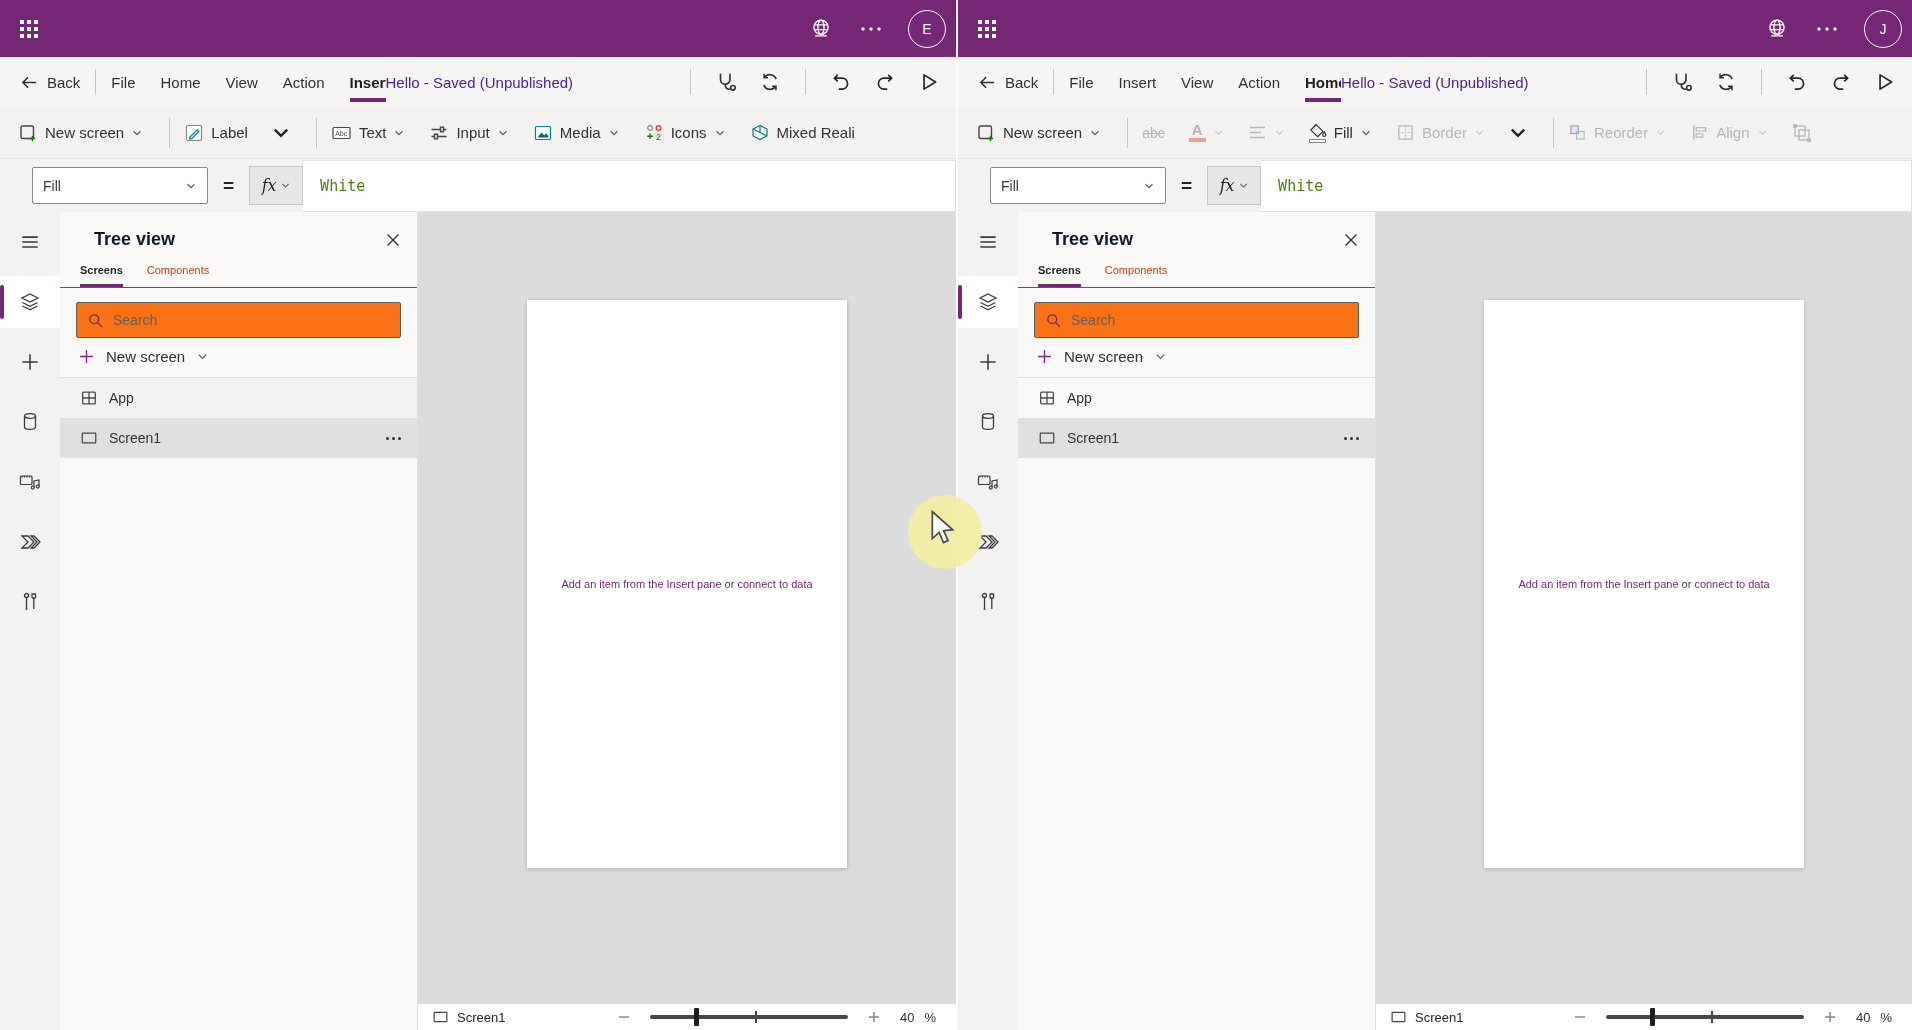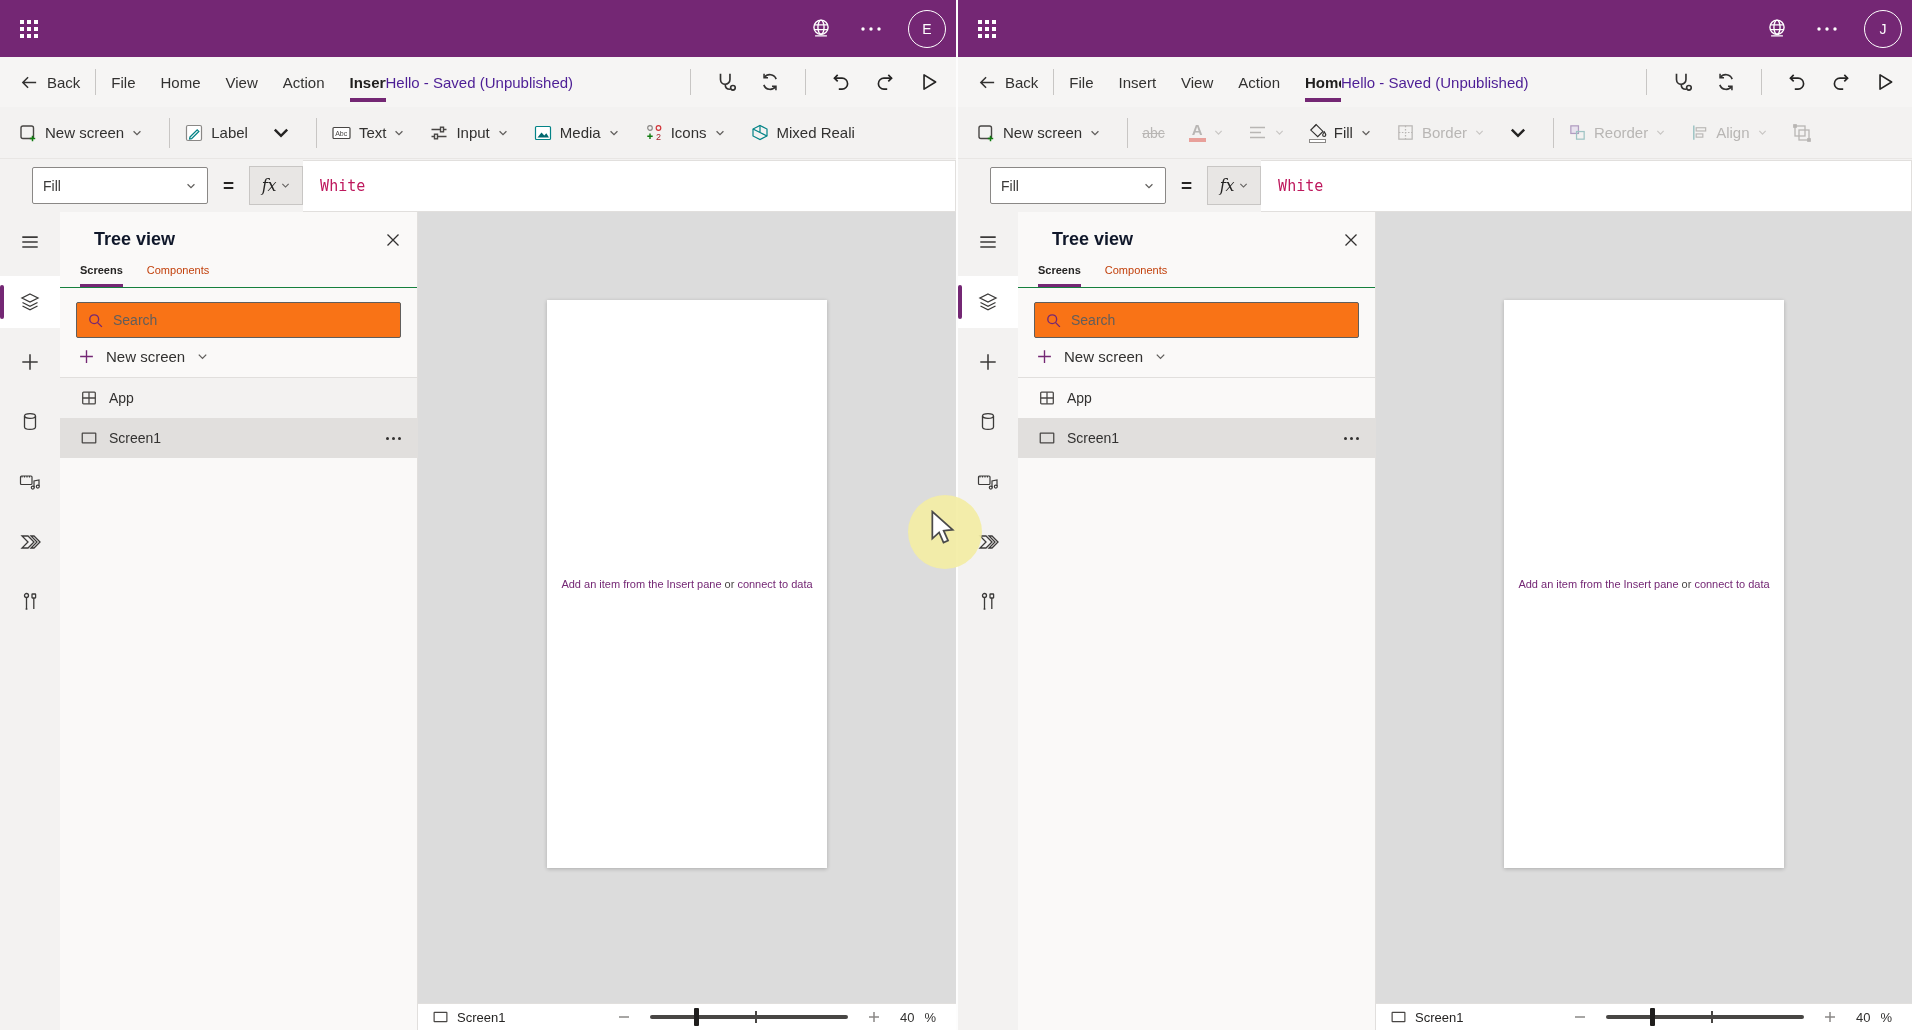--- a/index.html
+++ b/index.html
@@ -37,21 +37,21 @@
   .swatch { width:17px; height:4px; background:#fff; border:1px solid #8a8886; }
   .swatch.red { background:#e8a09a; border-color:#e8a09a; }
 
   
   .formulabar { height:53px; background:#f3f2f1; display:flex; align-items:center; padding-left:32px; flex:none; }
   .prop-box { width:176px; height:37px; background:#fff; border:1px solid #8a8886; border-radius:2px; display:flex; align-items:center; padding:0 10px; font-size:14px; color:#3b3a39; cursor:pointer; flex:none; }
   .prop-box .chev { margin-left:auto; }
   .equals { margin:0 15px; font-size:19px; font-weight:bold; color:#252423; }
   .fx-box { width:54px; height:39px; background:#e8e6e4; border:1px solid #c8c6c4; display:flex; align-items:center; justify-content:center; gap:3px; cursor:pointer; flex:none; }
   .fx-label { font-family:"DejaVu Serif", serif; font-style:italic; font-size:16px; color:#252423; }
-  .formula-input { flex:1; height:52px; background:#fff; border:1px solid #e1dfdd; border-left:none; display:flex; align-items:center; padding-left:17px; font-family:"DejaVu Sans Mono", monospace; font-size:15px; color:#be185d; cursor:text; }
+  .formula-input { flex:1; height:52px; background:#fff; border:1px solid #e1dfdd; border-left:none; display:flex; align-items:center; padding-left:17px; font-family:"DejaVu Sans Mono", monospace; font-size:15px; color:#4d7c0f; cursor:text; }
 
   
   .content { flex:1; display:flex; min-height:0; }
   .rail { width:60px; background:#f3f2f1; flex:none; display:flex; flex-direction:column; align-items:center; padding-top:4px; }
   .rail-item { width:60px; height:52px; margin-bottom:8px; display:flex; align-items:center; justify-content:center; cursor:pointer; position:relative; flex:none; }
   .rail-item.active { background:#fff; }
   .rail-item.active::before { content:""; position:absolute; left:0; top:9px; bottom:9px; width:4px; background:#742774; border-radius:2px; }
 
   .treepanel { width:358px; background:#faf9f8; border-right:1px solid #e1dfdd; flex:none; display:flex; flex-direction:column; }
   .tp-header { display:flex; align-items:center; padding:17px 16px 8px 20px; }
@@ -66,21 +66,21 @@
   .newscreen-row { display:flex; align-items:center; gap:11px; margin:10px 16px 12px 18px; cursor:pointer; font-size:15px; color:#323130; }
   .tp-divider { height:1px; background:#e1dfdd; }
   .tree-row { height:40px; display:flex; align-items:center; gap:11px; padding-left:20px; font-size:14px; color:#323130; cursor:pointer; }
   .tree-row.shaded { background:#f3f2f1; }
   .tree-row.selected { background:#e1dfdd; }
   .row-more { margin-left:auto; margin-right:16px; display:flex; gap:3px; cursor:pointer; }
   .row-more i { width:3px; height:3px; border-radius:50%; background:#323130; }
 
   .canvasarea { flex:1; min-width:0; background:#dcdcdc; display:flex; flex-direction:column; }
   .stage { flex:1; display:flex; justify-content:center; min-height:0; }
-  .phone { width:280px; height:568px; margin-top:88px; background:#fff; box-shadow:0 1px 4px rgba(0,0,0,.22); display:flex; align-items:center; justify-content:center; flex:none; }
+  .phone { width:320px; height:568px; margin-top:88px; background:#fff; box-shadow:0 1px 4px rgba(0,0,0,.22); display:flex; align-items:center; justify-content:center; flex:none; }
   .phone-msg { font-size:11px; text-align:center; white-space:nowrap; }
   .phone-msg .lnk { color:#742774; cursor:pointer; }
   .phone-msg .or { color:#484644; margin:0 3px; }
 
   .statusbar { height:27px; background:#fff; border-top:1px solid #e1dfdd; display:flex; align-items:center; padding:0 20px 0 14px; flex:none; }
   .sb-name { margin-left:8px; font-size:13px; color:#252423; }
   .zoomctl { margin-left:auto; display:flex; align-items:center; gap:18px;text-align:center; }
   .ztrack { width:198px; height:4px; background:#484644; border-radius:2px; position:relative; cursor:pointer; }
   .zthumb { position:absolute; left:22%; top:-7px; width:5px; height:18px; background:#1f1e1d; border-radius:1px; cursor:grab; }
   .ztick { position:absolute; left:53%; top:-4px; width:2px; height:12px; background:#484644; }

